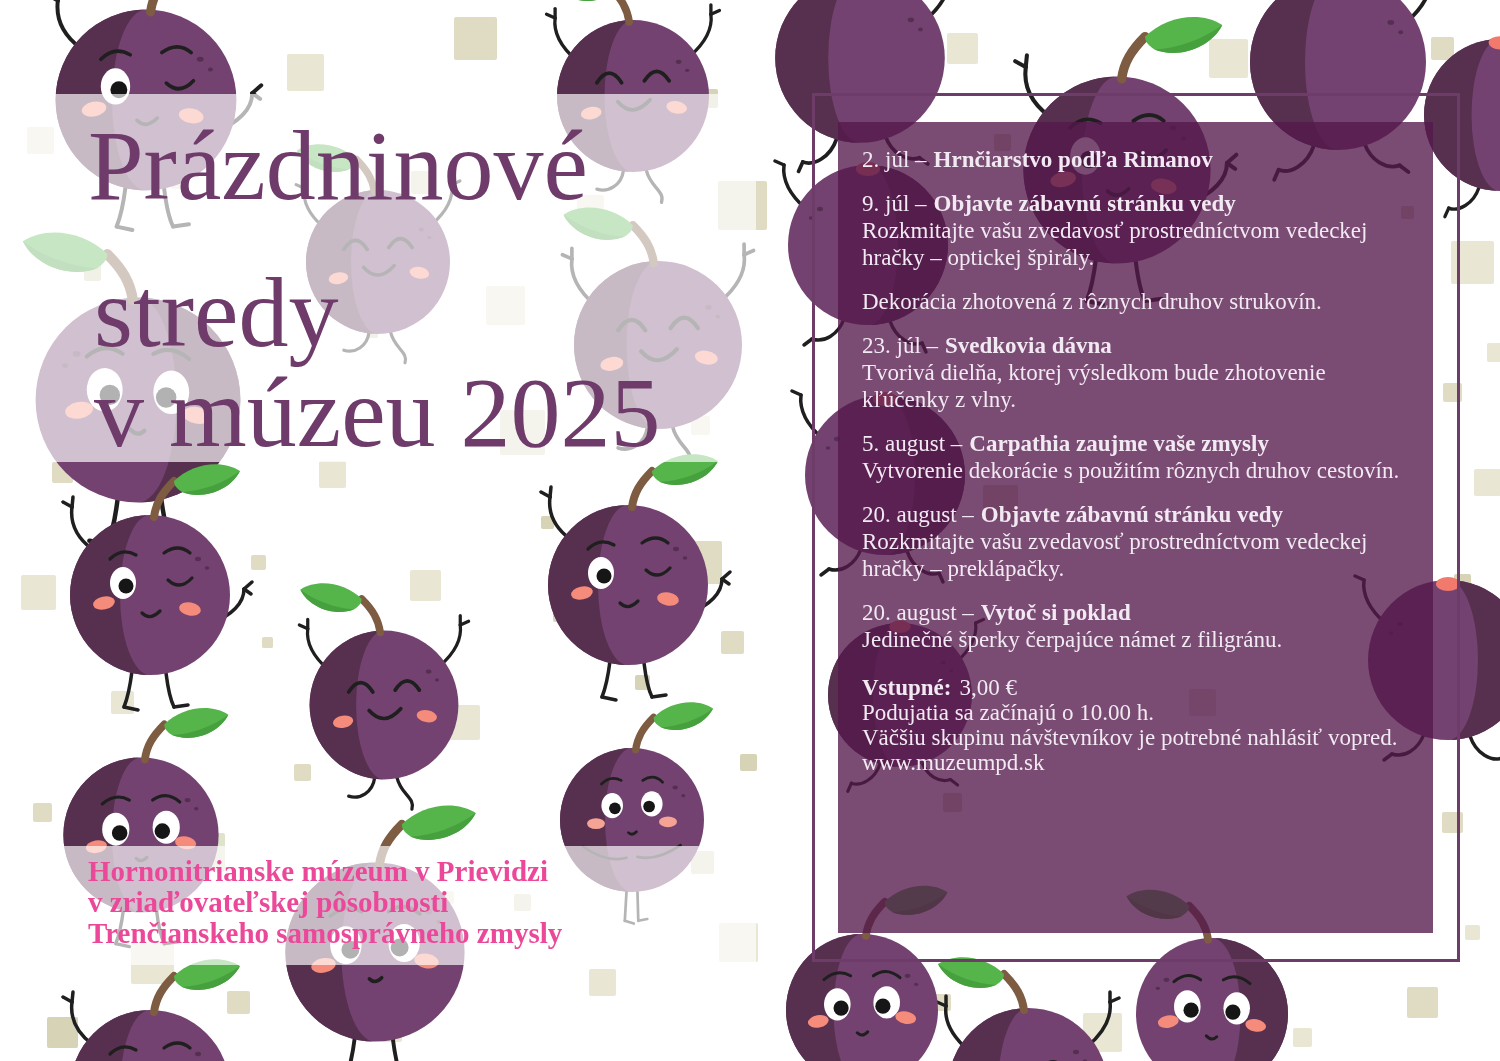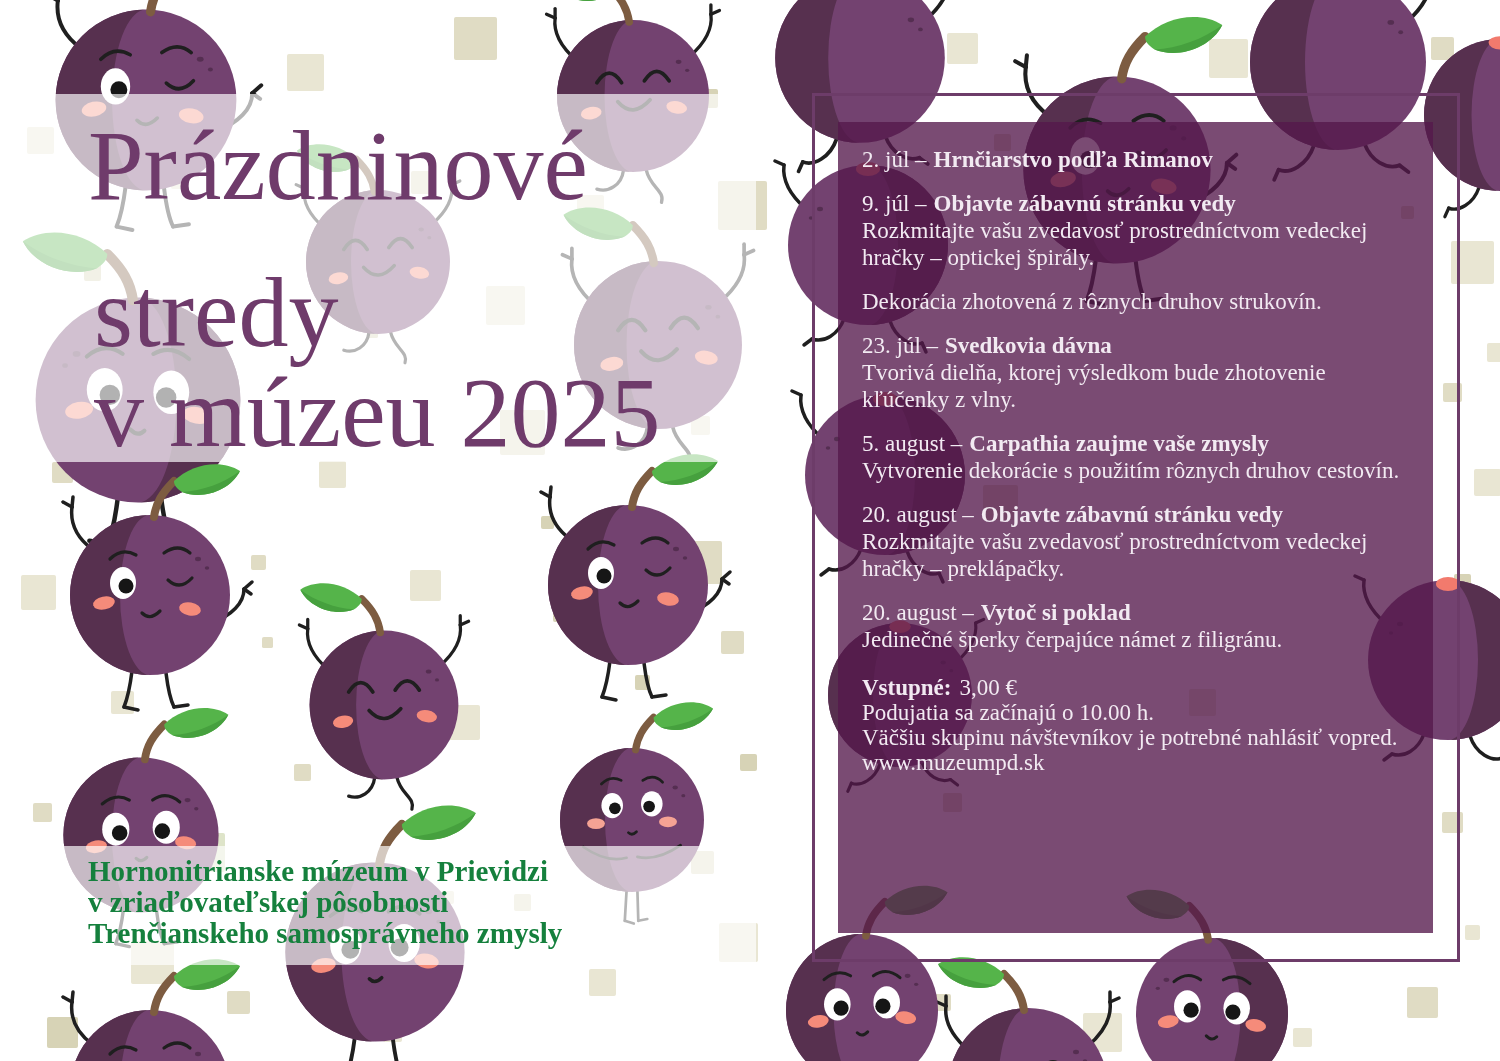--- a/index.html
+++ b/index.html
@@ -53,21 +53,21 @@
   .info{margin-top:22px;font-size:23px;line-height:25px;}
   .info-line{white-space:nowrap;}
   .fee-label{font-weight:bold;margin-right:8px;}
 
   
   .title-block{position:absolute;left:88px;top:116px;z-index:7;color:#6f3b6b;}
   .title-line{position:absolute;white-space:nowrap;font-weight:normal;font-size:100px;line-height:1;}
   .title-line.l1{left:0;top:0;}
   .title-line.l2{left:6px;top:147px;}
   .title-line.l3{left:6px;top:247px;}
-  .org-block{position:absolute;left:88px;top:856px;z-index:7;color:#15803d;
+  .org-block{position:absolute;left:88px;top:856px;z-index:7;color:#ec4899;
     font-weight:bold;font-size:29px;line-height:31px;white-space:nowrap;}
 </style>
 </head>
 <body>
 
 <div id="canvas">
 
   <div class="dots"></div>
 
   <svg class="plums" width="1500" height="1061" viewBox="0 0 1500 1061">

